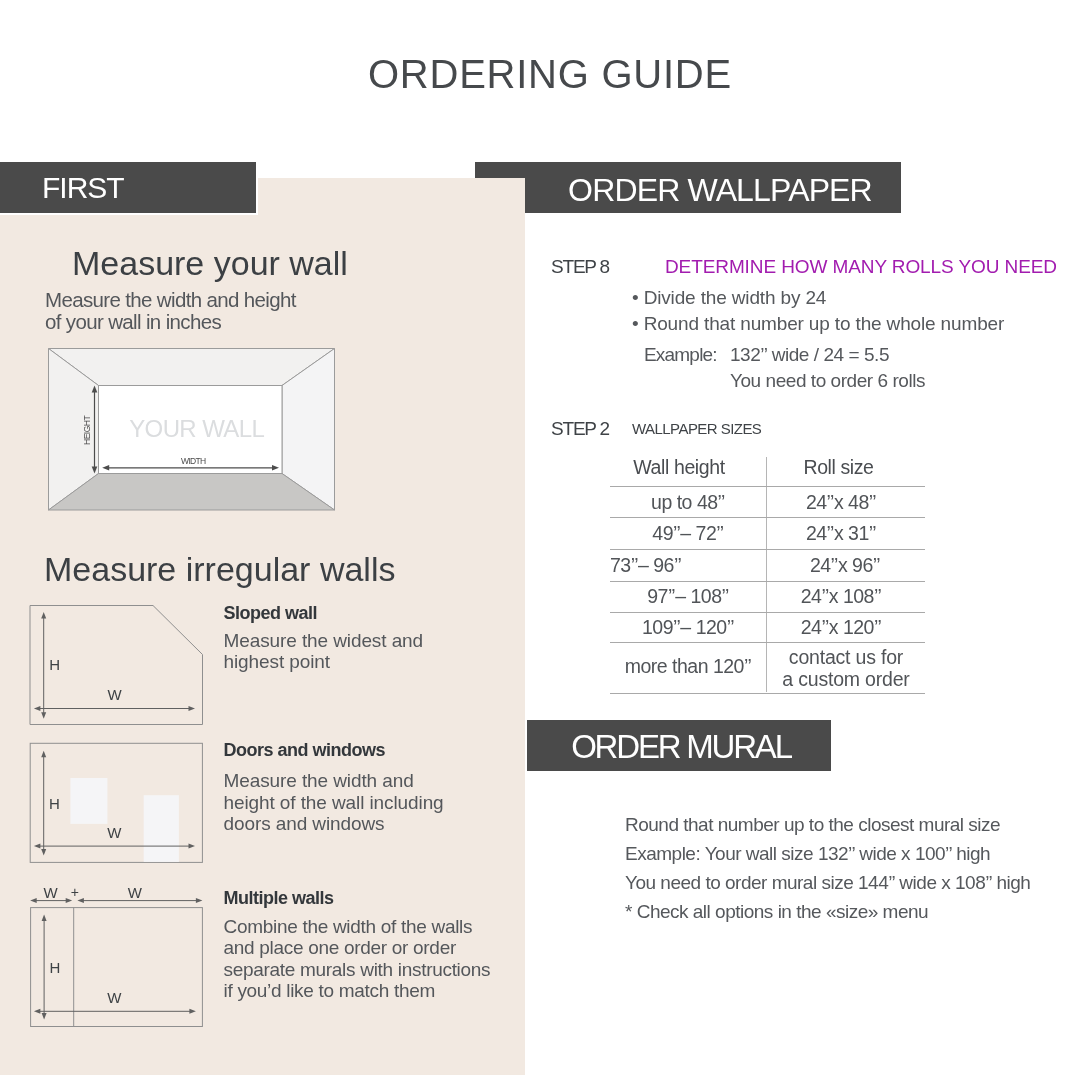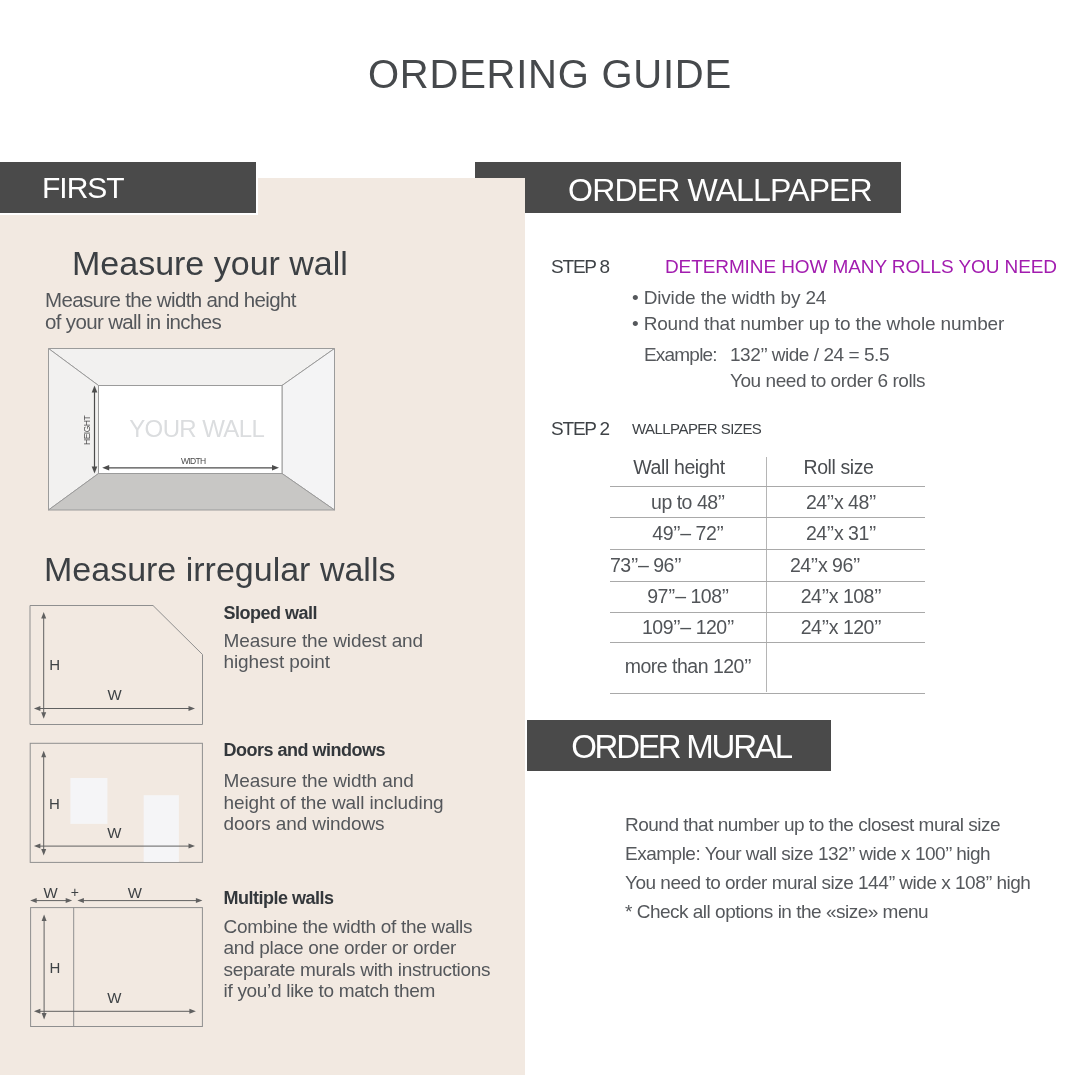--- a/index.html
+++ b/index.html
@@ -194,28 +194,29 @@
 
   <div class="abs" style="left:149.5px;top:6.2px;width:158px;text-align:center;font-size:19.5px;line-height:22px;color:#4a4d51;letter-spacing:-0.4px;">Roll size</div>
 
   <div class="abs" style="left:0;top:41.2px;width:156px;text-align:center;font-size:19.5px;line-height:22px;color:#515458;letter-spacing:-0.5px;">up to 48’’</div>
   <div class="abs" style="left:152px;top:41.2px;width:158px;text-align:center;font-size:19.5px;line-height:22px;color:#515458;letter-spacing:-0.5px;">24’’x 48’’</div>
 
   <div class="abs" style="left:0;top:72.2px;width:156px;text-align:center;font-size:19.5px;line-height:22px;color:#515458;letter-spacing:-0.5px;">49’’– 72’’</div>
   <div class="abs" style="left:152px;top:72.2px;width:158px;text-align:center;font-size:19.5px;line-height:22px;color:#515458;letter-spacing:-0.5px;">24’’x 31’’</div>
 
   <div class="abs" style="left:0;top:104.2px;width:156px;text-align:left;font-size:19.5px;line-height:22px;color:#515458;letter-spacing:-0.5px;">73’’– 96’’</div>
-  <div class="abs" style="left:136px;top:104.2px;width:158px;text-align:center;font-size:19.5px;line-height:22px;color:#515458;letter-spacing:-0.5px;">24’’x 96’’</div>
+  <div class="abs" style="left:156px;top:104.2px;width:158px;text-align:center;font-size:19.5px;line-height:22px;color:#515458;letter-spacing:-0.5px;">24’’x 96’’</div>
 
   <div class="abs" style="left:0;top:135.2px;width:156px;text-align:center;font-size:19.5px;line-height:22px;color:#515458;letter-spacing:-0.5px;">97’’– 108’’</div>
   <div class="abs" style="left:152px;top:135.2px;width:158px;text-align:center;font-size:19.5px;line-height:22px;color:#515458;letter-spacing:-0.5px;">24’’x 108’’</div>
 
   <div class="abs" style="left:0;top:166.2px;width:156px;text-align:center;font-size:19.5px;line-height:22px;color:#515458;letter-spacing:-0.5px;">109’’– 120’’</div>
   <div class="abs" style="left:152px;top:166.2px;width:158px;text-align:center;font-size:19.5px;line-height:22px;color:#515458;letter-spacing:-0.5px;">24’’x 120’’</div>
 
   <div class="abs" style="left:0;top:205.2px;width:156px;text-align:center;font-size:19.5px;line-height:22px;color:#515458;letter-spacing:-0.5px;">more than 120’’</div>
+  <div class="abs" style="left:157px;top:196.2px;width:158px;text-align:center;font-size:19.5px;line-height:22.3px;color:#515458;letter-spacing:-0.2px;">contact us for<br>a custom order</div>
 </div>
 
 <div class="abs" style="left:527px;top:720px;width:304px;height:51px;background:#4a4a4a;"></div>
 
 <div class="abs" style="left:529px;top:721.2px;width:304px;height:51px;line-height:51px;text-align:center;font-size:33px;color:#ffffff;letter-spacing:-2.2px;">ORDER MURAL</div>
 
 <div class="abs" style="left:625px;top:798.2px;font-size:19px;line-height:29.1px;color:#55585c;letter-spacing:-0.5px;white-space:nowrap;margin-top:12px;">Round that number up to the closest mural size<br>Example: Your wall size 132’’ wide x 100’’ high<br>You need to order mural size 144’’ wide x 108’’ high<br>* Check all options in the «size» menu</div>
 
 </body></html>

